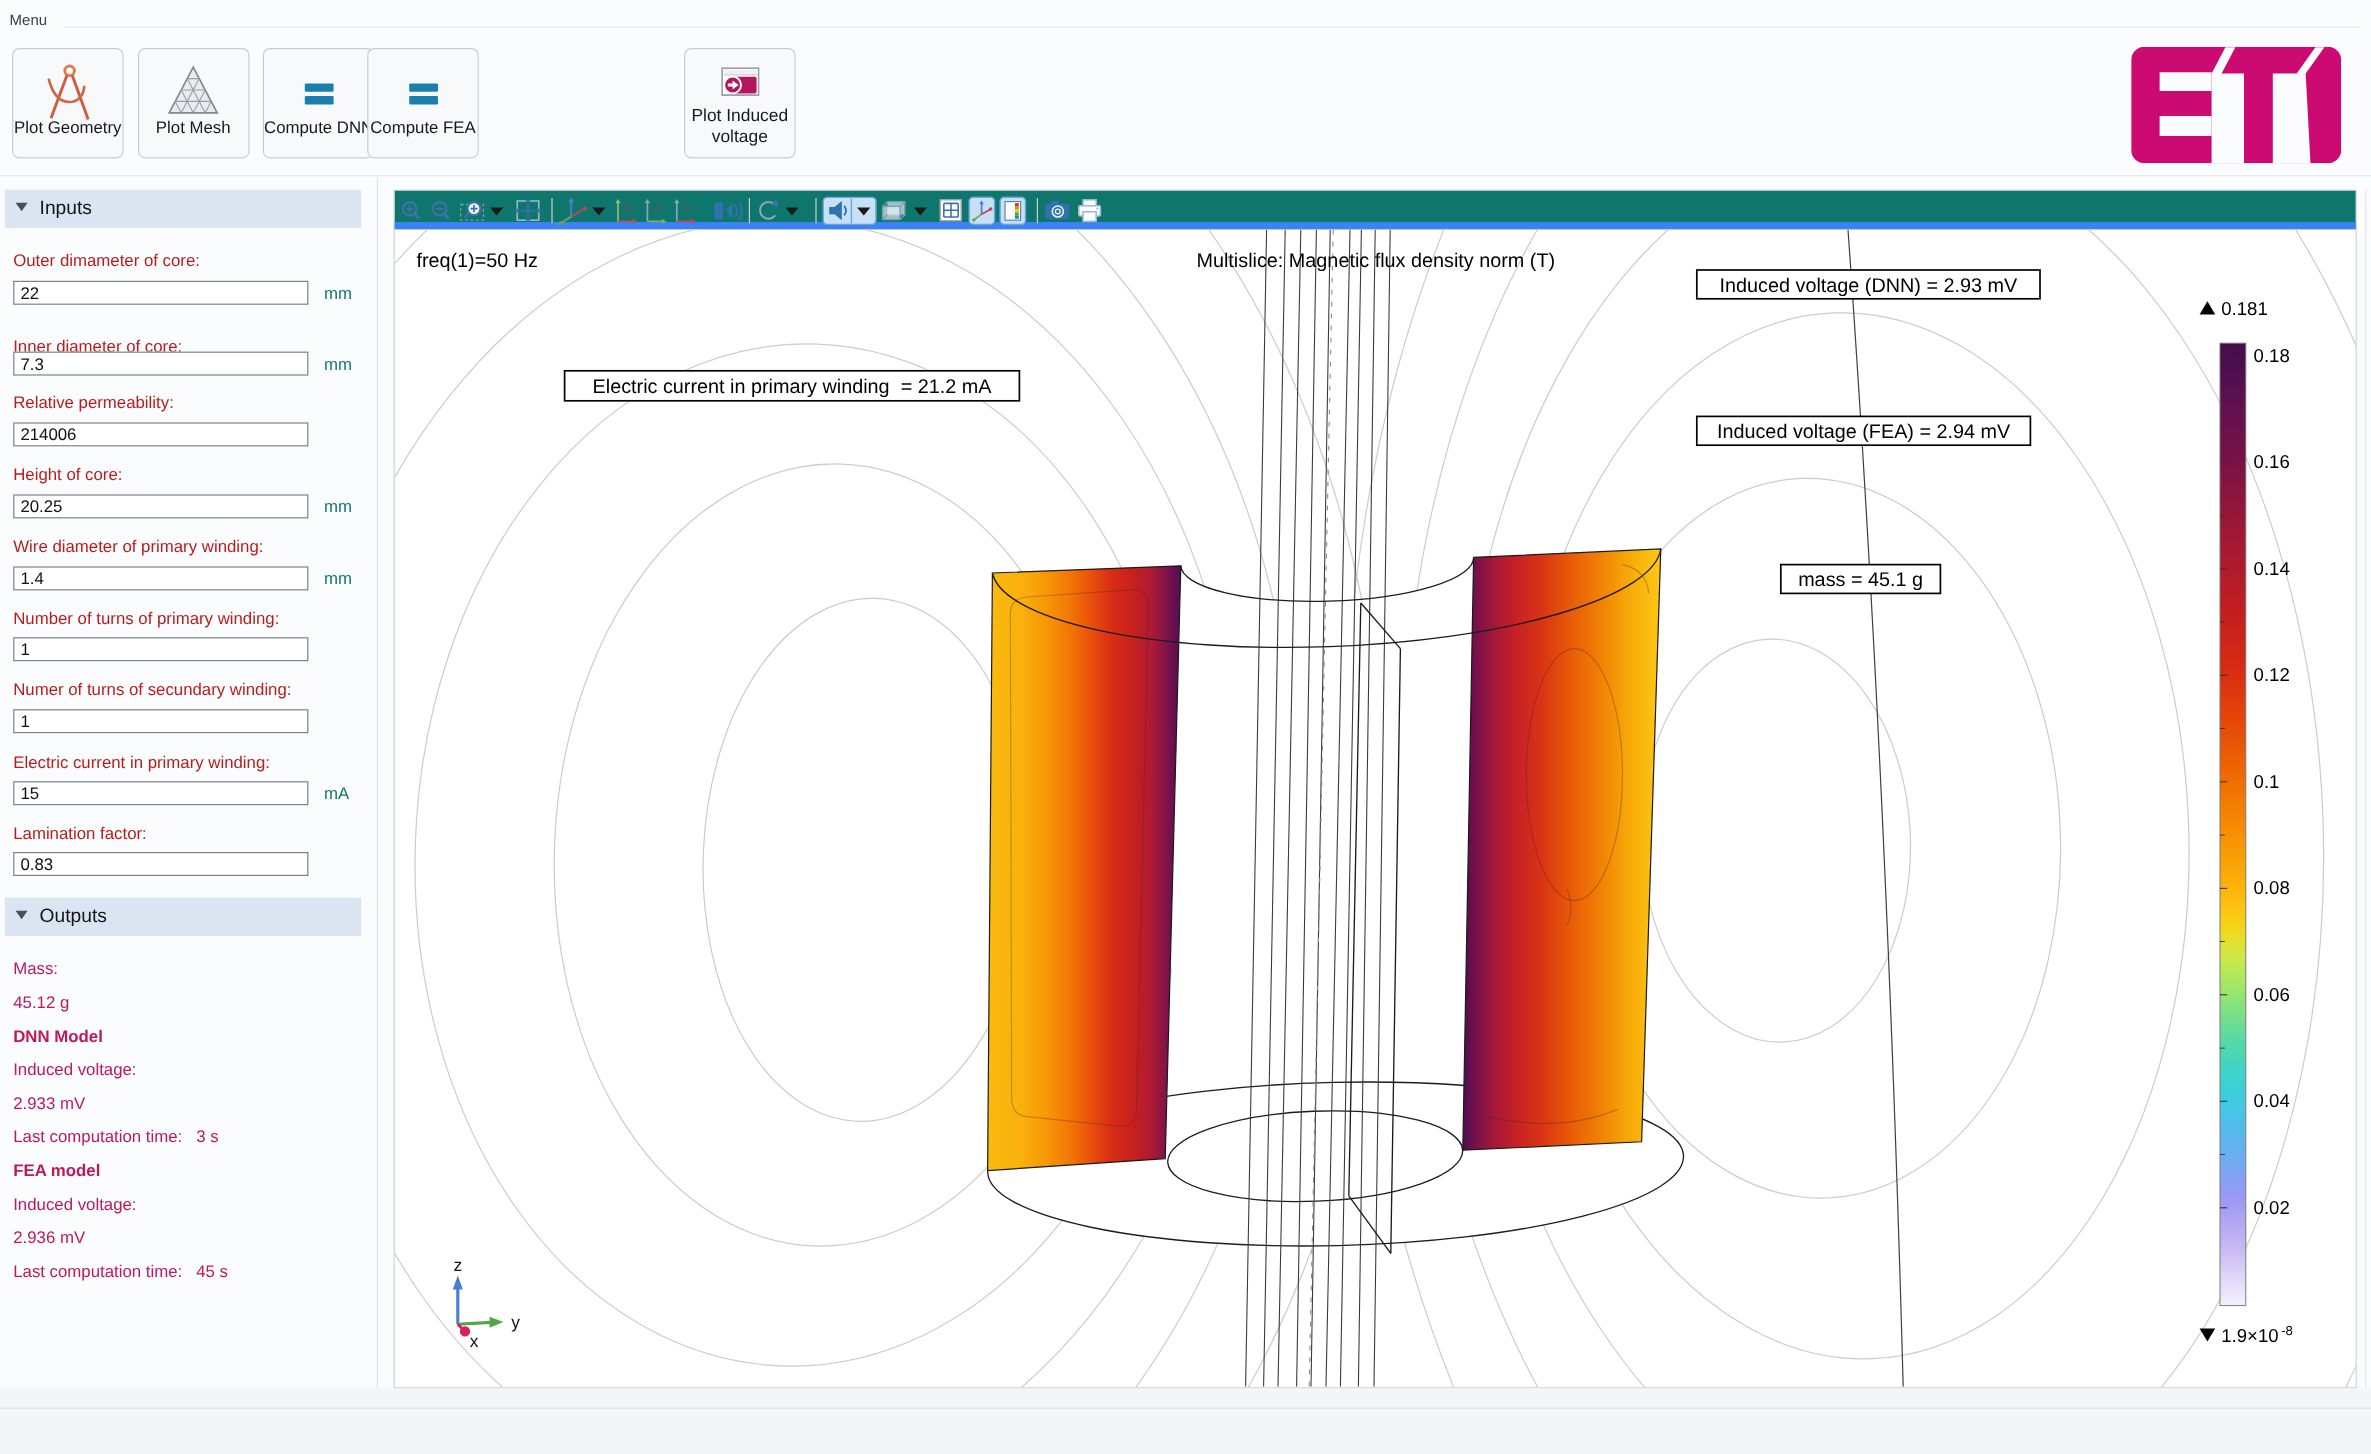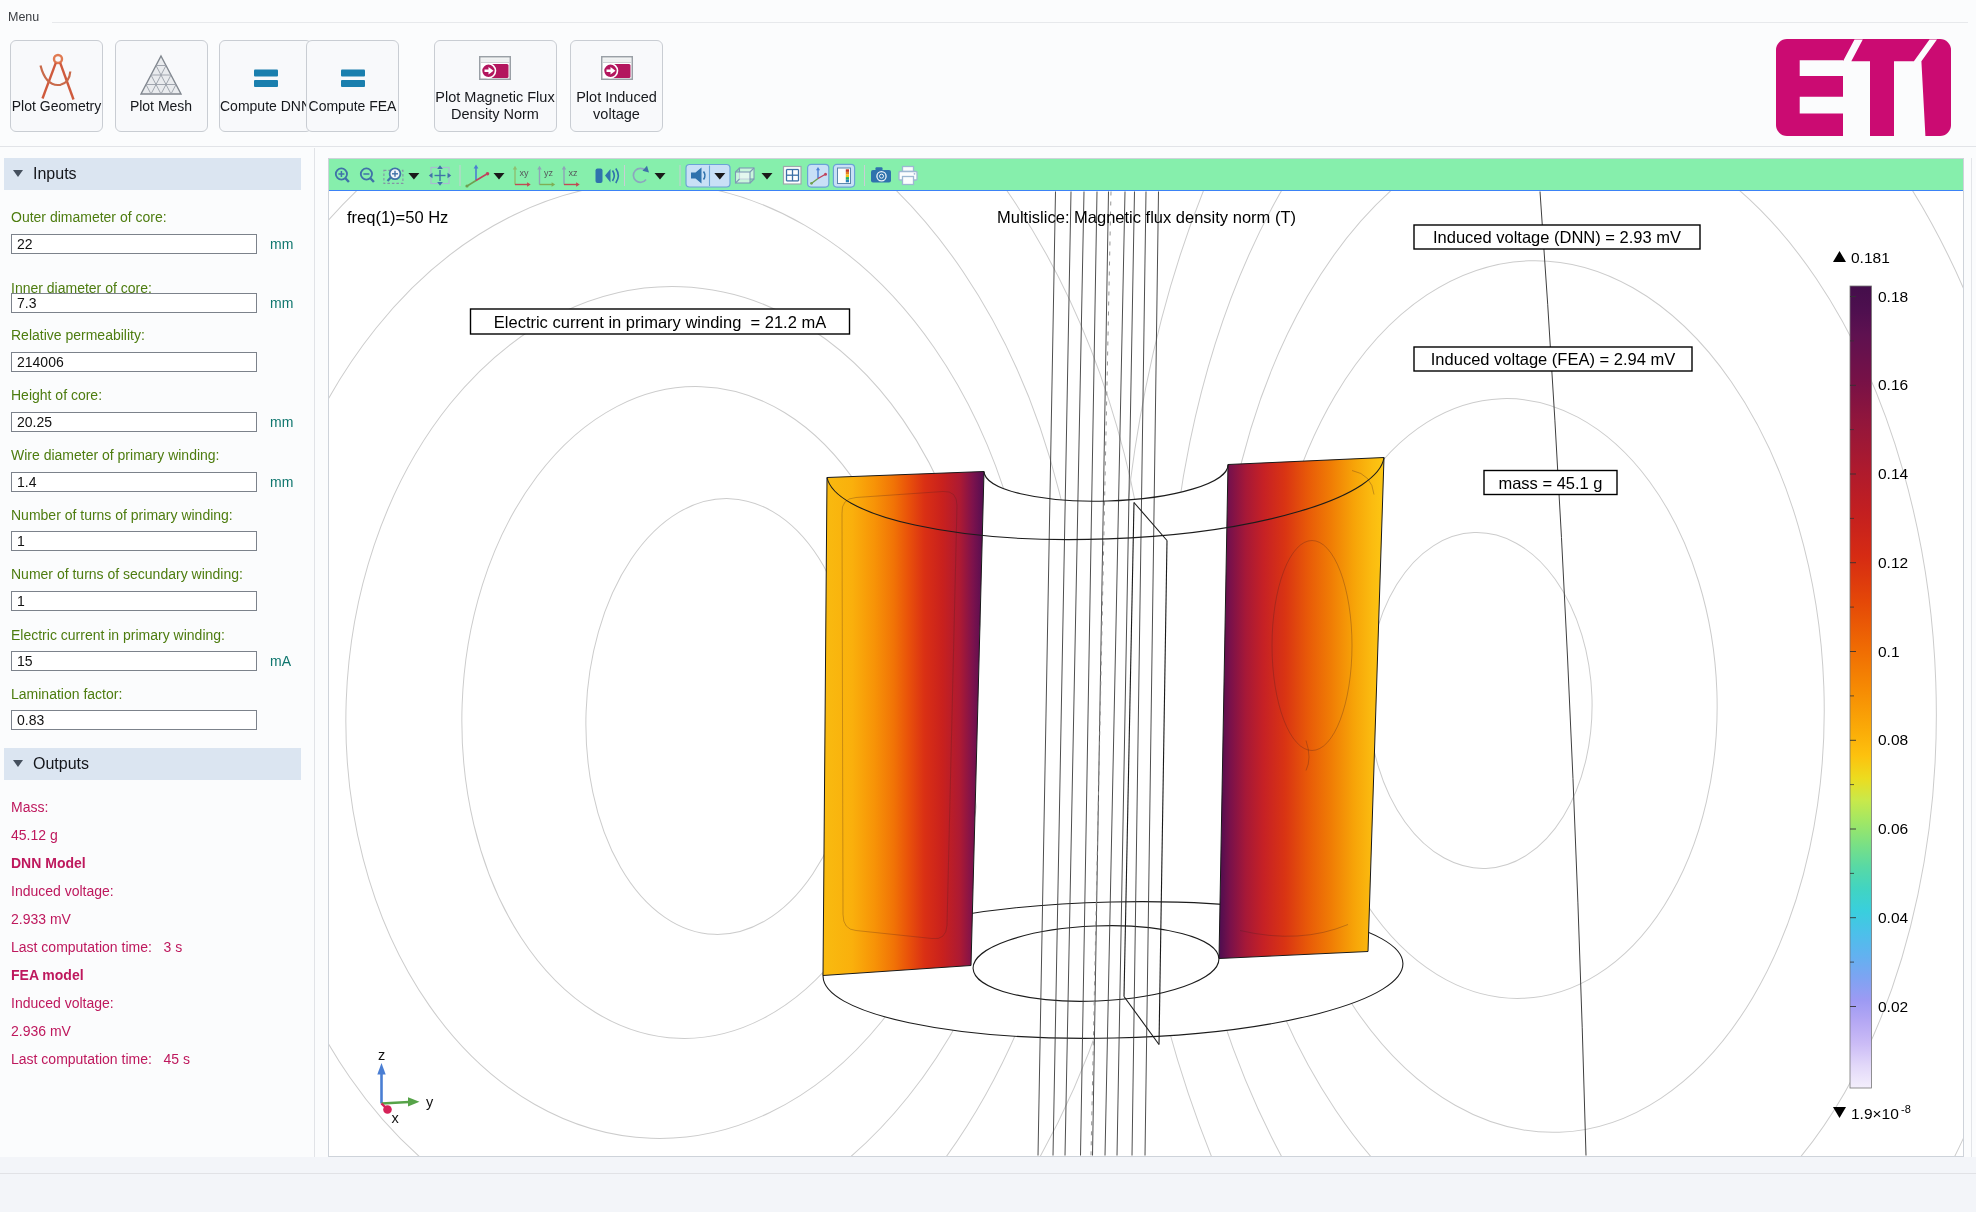--- a/index.html
+++ b/index.html
@@ -5,21 +5,21 @@
   * { margin:0; padding:0; box-sizing:border-box; }
   html,body { width:1976px; height:1212px; background:#fbfcfd; font-family:"Liberation Sans", sans-serif; overflow:hidden; }
   .abs { position:absolute; }
   .btn { position:absolute; top:40px; height:92px; background:#f8f9fb; border:1px solid #c9cdd3; border-radius:6px; text-align:center; color:#16181c; font-size:14.5px; }
   .btn .cap { position:absolute; left:0; right:0; bottom:16px; line-height:17px; white-space:nowrap; font-size:14px; }
   .btn .cap2 { position:absolute; left:0; right:0; bottom:8px; line-height:17px; }
   .btn svg { position:absolute; top:14px; left:50%; transform:translateX(-50%); }
   .btn2 svg { top:15px; }
   .hdr { position:absolute; left:4px; width:297px; height:32px; background:#dbe5f1; color:#14161b; font-size:16px; line-height:32px; }
   .hdr .tri { display:inline-block; width:0; height:0; border-left:5.5px solid transparent; border-right:5.5px solid transparent; border-top:7px solid #45505e; margin:0 10px 2px 9px; vertical-align:middle; }
-  .lbl { position:absolute; left:11px; font-size:14px; color:#4d7c0f; white-space:nowrap; }
+  .lbl { position:absolute; left:11px; font-size:14px; color:#b91c1c; white-space:nowrap; }
   .inp { position:absolute; left:11px; width:246px; height:20px; border:1px solid #7c828b; background:#fff; font-size:14px; color:#111; line-height:18px; padding-left:5px; }
   .unit { position:absolute; left:270px; font-size:14px; color:#0f766e; }
   .out { position:absolute; left:11px; font-size:14px; color:#be185d; white-space:nowrap; }
 </style>
 </head>
 <body>
 
 <div class="abs" style="left:0;top:0;width:1976px;height:147px;background:#fbfcfd;border-bottom:1px solid #e2e4e8;">
   <div class="abs" style="left:8px;top:10px;font-size:12.5px;color:#3a3d42;">Menu</div>
   <div class="abs" style="left:52px;top:22px;width:1916px;height:1px;background:#e7e9ec;"></div>
@@ -49,31 +49,20 @@
       <rect x="3" y="15" width="24" height="7" rx="1" fill="#1a7fae"></rect>
     </svg>
     <div class="cap">Compute DNN</div>
   </div>
   <div class="btn" style="left:306px;width:93px;">
     <svg width="30" height="26" viewBox="0 0 30 26" class="eq" style="top:24px;">
       <rect x="3" y="4.5" width="24" height="7" rx="1" fill="#1a7fae"></rect>
       <rect x="3" y="15" width="24" height="7" rx="1" fill="#1a7fae"></rect>
     </svg>
     <div class="cap">Compute FEA</div>
-  </div>
-  <div class="btn btn2" style="left:433.5px;width:123px;">
-    <svg width="32" height="24" viewBox="0 0 32 24" class="pw">
-      <rect x="0.75" y="0.75" width="30.5" height="22.5" fill="#ffffff" stroke="#9aa0a6" stroke-width="1.5"></rect>
-      <rect x="2" y="2.2" width="28" height="3.4" fill="#eef0f1"></rect>
-      <line x1="2" y1="6.4" x2="30" y2="6.4" stroke="#b9bdc1" stroke-width="0.8"></line>
-      <rect x="10.5" y="8" width="19" height="14" rx="1.5" fill="#b3165e"></rect>
-      <circle cx="9.5" cy="14.8" r="7" fill="#b3165e" stroke="#ffffff" stroke-width="1.6"></circle>
-      <path d="M5.5,13.6 h4 v-2.6 l5,3.8 -5,3.8 v-2.6 h-4 z" fill="#ffffff"></path>
-    </svg>
-    <div class="cap2">Plot Magnetic Flux<br>Density Norm</div>
   </div>
   <div class="btn btn2" style="left:570px;width:93px;padding-left:14px;">
     <svg width="32" height="24" viewBox="0 0 32 24" class="pw">
       <rect x="0.75" y="0.75" width="30.5" height="22.5" fill="#ffffff" stroke="#9aa0a6" stroke-width="1.5"></rect>
       <rect x="2" y="2.2" width="28" height="3.4" fill="#eef0f1"></rect>
       <line x1="2" y1="6.4" x2="30" y2="6.4" stroke="#b9bdc1" stroke-width="0.8"></line>
       <rect x="10.5" y="8" width="19" height="14" rx="1.5" fill="#b3165e"></rect>
       <circle cx="9.5" cy="14.8" r="7" fill="#b3165e" stroke="#ffffff" stroke-width="1.6"></circle>
       <path d="M5.5,13.6 h4 v-2.6 l5,3.8 -5,3.8 v-2.6 h-4 z" fill="#ffffff"></path>
     </svg>
@@ -123,21 +112,21 @@
   <div class="out" style="top:762.5px;">2.933 mV</div>
   <div class="out" style="top:790.5px;">Last computation time:&nbsp;&nbsp; 3 s</div>
   <div class="out" style="top:818.5px;font-weight:bold;">FEA model</div>
   <div class="out" style="top:846.5px;">Induced voltage:</div>
   <div class="out" style="top:874.5px;">2.936 mV</div>
   <div class="out" style="top:902.5px;">Last computation time:&nbsp;&nbsp; 45 s</div>
 </div>
 <div class="abs" style="left:314px;top:148px;width:1px;height:1025px;background:#e1e3e7;"></div>
 
 <div class="abs" style="left:328px;top:158px;width:1636px;height:999px;background:#ffffff;border:1px solid #ced3da;">
-  <div class="abs" style="left:0;top:0;width:1634px;height:32px;background:#86efac;border-bottom:1px solid #3b82f6;">
+  <div class="abs" style="left:0;top:0;width:1634px;height:32px;background:#0f766e;border-bottom:6px solid #3b82f6;">
     <svg width="1634" height="32" viewBox="0 0 1634 32" id="gtoolbar">
         <circle cx="12.4" cy="15.0" r="5.6" stroke="#3f72a8" stroke-width="1.8" fill="none"></circle>
         <line x1="16.2" y1="19.0" x2="19.9" y2="23.0" stroke="#3f72a8" stroke-width="2.4"></line>
         <line x1="9.4" y1="15.0" x2="15.4" y2="15.0" stroke="#3f72a8" stroke-width="1.5"></line>
         <line x1="12.4" y1="12.0" x2="12.4" y2="18.0" stroke="#3f72a8" stroke-width="1.5"></line>
         <circle cx="37.4" cy="15.0" r="5.6" stroke="#3f72a8" stroke-width="1.8" fill="none"></circle>
         <line x1="41.199999999999996" y1="19.0" x2="44.9" y2="23.0" stroke="#3f72a8" stroke-width="2.4"></line>
         <line x1="34.4" y1="15.0" x2="40.4" y2="15.0" stroke="#3f72a8" stroke-width="1.5"></line>
         <rect x="54.9" y="11.4" width="19" height="13" fill="none" stroke="#8494a5" stroke-width="1.1" stroke-dasharray="2.5,2"></rect>
         <circle cx="66" cy="14.8" r="5.4" stroke="#3f72a8" stroke-width="1.8" fill="#f0f4f9"></circle>

